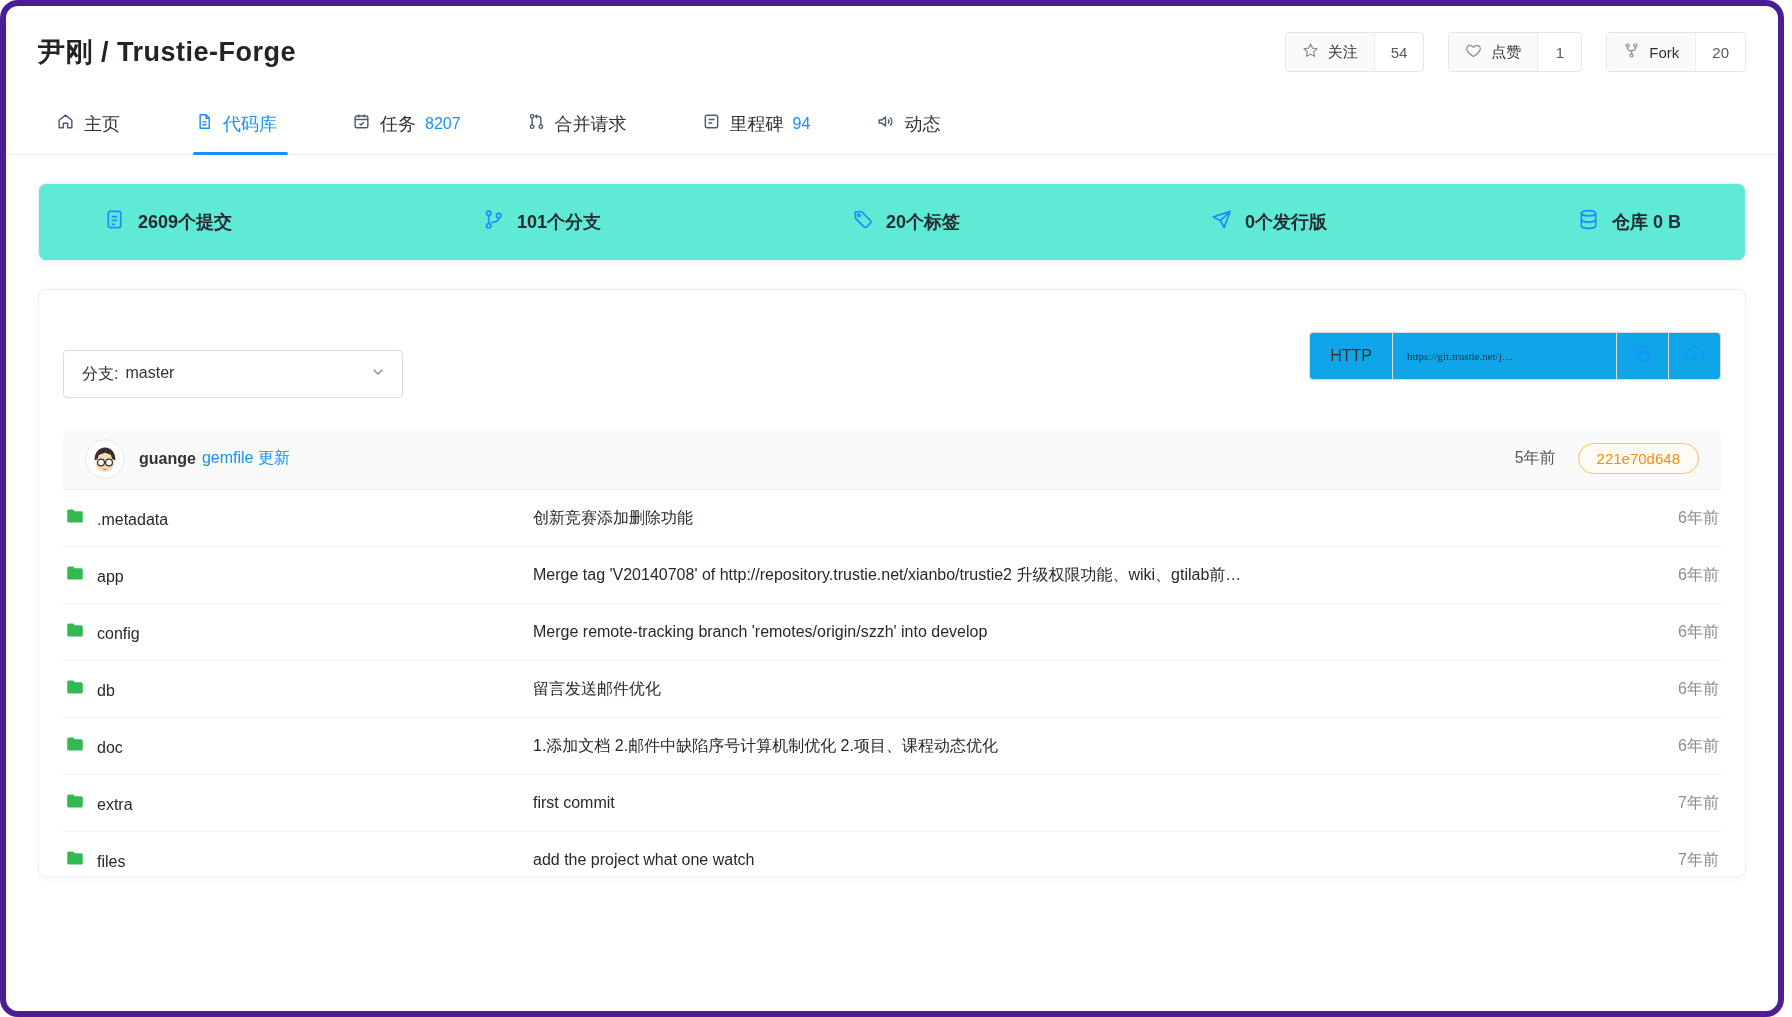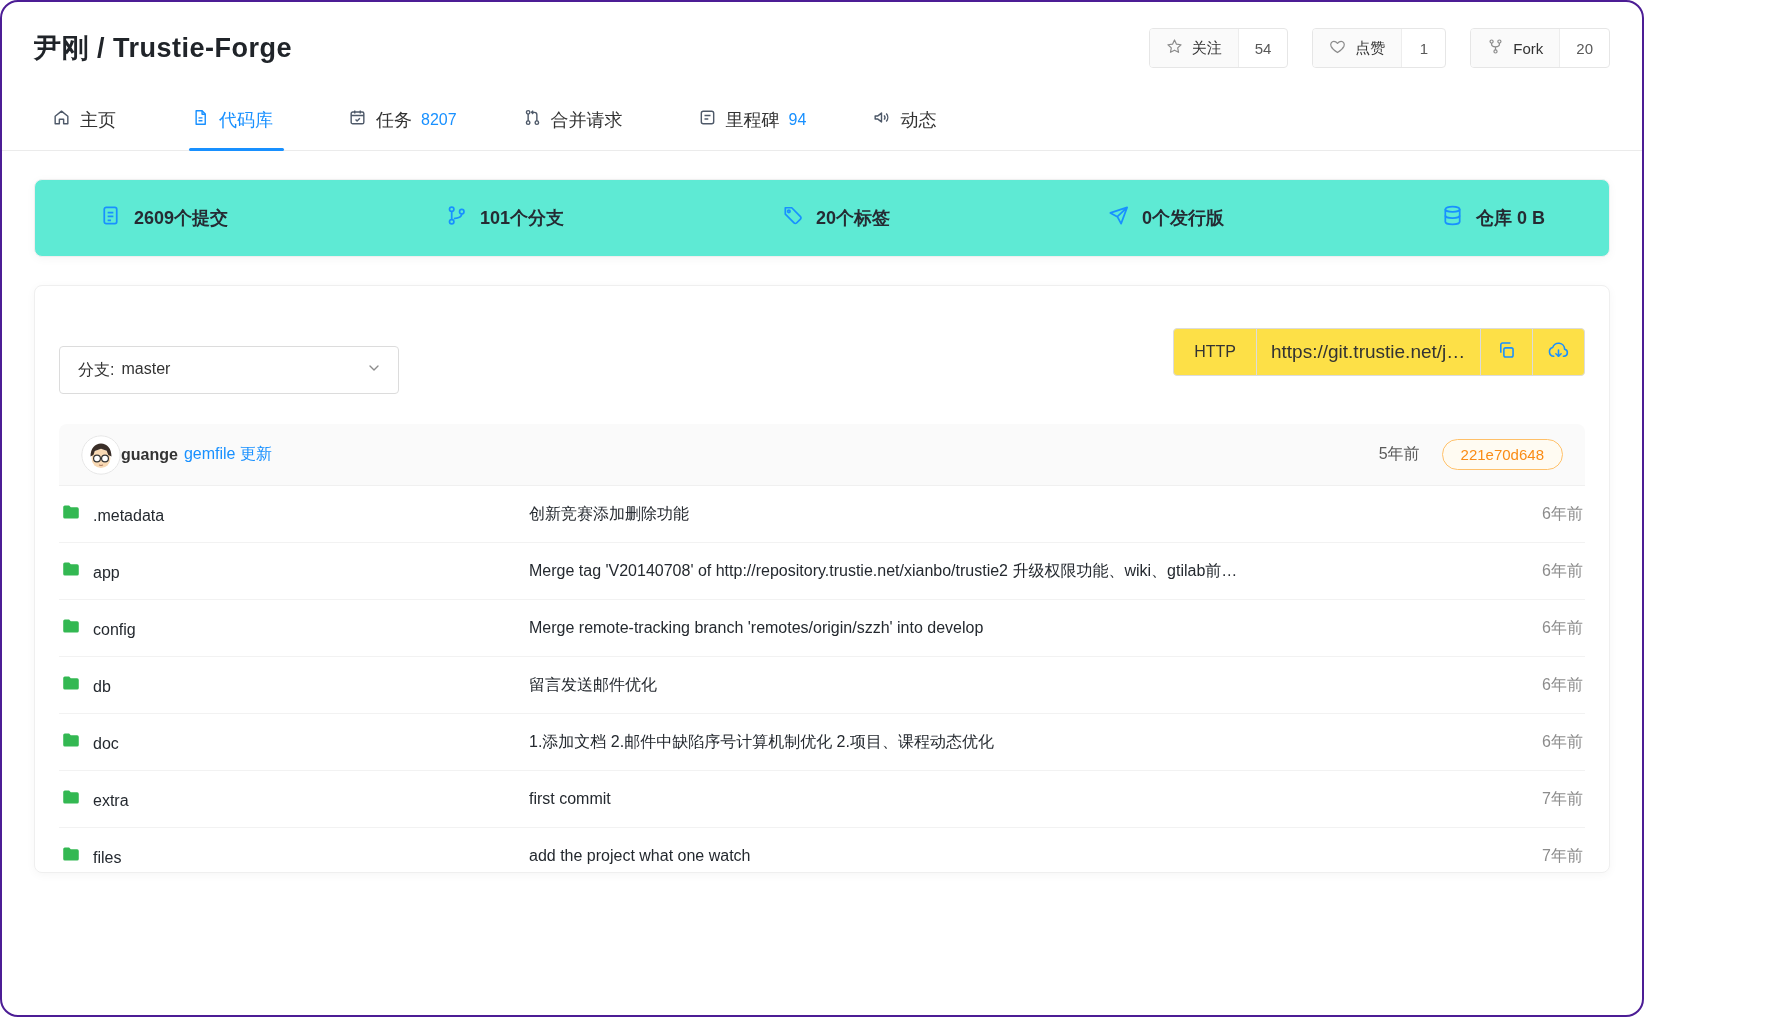--- a/index.html
+++ b/index.html
@@ -3,22 +3,22 @@
 <meta charset="utf-8">
 <style>
   * { margin:0; padding:0; box-sizing:border-box; }
   html,body { background:#ffffff; }
   body {
     width:1792px; height:1017px;
     font-family:"Liberation Sans","DejaVu Sans",sans-serif;
     color:#24292f;
   }
   .window {
-    width:1644px; height:1017px;
-    border:2px solid #4c1d95;
+    width:1784px; height:1017px;
+    border:6px solid #4c1d95;
     border-radius:18px;
     background:#fff;
     overflow:hidden;
   }
   
   .header { padding:26px 32px 0; }
   .title-row { display:flex; justify-content:space-between; align-items:center; }
   .page-title { font-size:27px; font-weight:600; color:#202429; letter-spacing:.5px; }
   .actions { display:flex; gap:24px; }
   .action-btn {
@@ -59,38 +59,38 @@
   }
   .repo-toolbar { display:flex; justify-content:space-between; align-items:center; }
   .branch-select {
     width:340px; height:48px; border:1px solid #dcdcdc; border-radius:4px;
     display:flex; align-items:center; justify-content:space-between;
     padding:0 16px 0 18px; font-size:16px; color:#333; cursor:pointer; background:#fff;margin-top:36px;
   }
   .branch-select .labels { display:flex; gap:7px; }
   .branch-select svg { width:16px; height:16px; color:#8c8c8c; }
 
-  .clone-group { display:flex; align-items:stretch; height:48px; border:1px solid #dcdcdc; border-radius:4px; overflow:hidden; background:#fde047; }
+  .clone-group { display:flex; align-items:stretch; height:48px; border:1px solid #dcdcdc; border-radius:4px; overflow:hidden; background:#0ea5e9; }
   .clone-protocol { display:flex; align-items:center; padding:0 20px; font-size:16px; color:#333; border-right:1px solid #dcdcdc; cursor:pointer; }
   .clone-url-wrap { display:flex; align-items:center; padding:0 4px 0 14px; }
   .clone-url-wrap input {
-    border:none; outline:none; width:205px; font-size:19px; color:#333;
-    font-family:Liberation Sans, sans-serif; background:transparent;
+    border:none; outline:none; width:205px; font-size:11px; color:#333;
+    font-family:Liberation Serif, serif; background:transparent;
   }
   .clone-icon-btn { width:52px; display:flex; align-items:center; justify-content:center; border-left:1px solid #dcdcdc; color:#1890ff; cursor:pointer; }
   .clone-icon-btn svg { width:21px; height:21px; }
 
   
   .commit-row {
     margin-top:30px; height:62px; background:#fafafa;
     border-radius:8px 8px 0 0; border-bottom:1px solid #f0f0f0;
     display:flex; align-items:center; padding:0 22px;
   }
   .commit-avatar { width:40px; height:40px; border-radius:50%; overflow:hidden; flex:0 0 40px; cursor:pointer; }
-  .commit-author { font-size:16px; font-weight:700; color:#333; cursor:pointer; }
+  .commit-author { margin-left:14px; font-size:16px; font-weight:700; color:#333; cursor:pointer; }
   .commit-message { margin-left:6px; font-size:16px; color:#1890ff; cursor:pointer; }
   .commit-right { margin-left:auto; display:flex; align-items:center; gap:22px; }
   .commit-time { font-size:16px; color:#595959; }
   .commit-hash {
     border:1px solid #ffc069; color:#fa8c16; background:#fffbf2;
     border-radius:16px; padding:6px 18px; font-size:15px; cursor:pointer; white-space:nowrap;
   }
 
   
   .file-row { display:flex; align-items:center; height:57px; border-bottom:1px solid #f2f2f2; padding:0 2px; }

